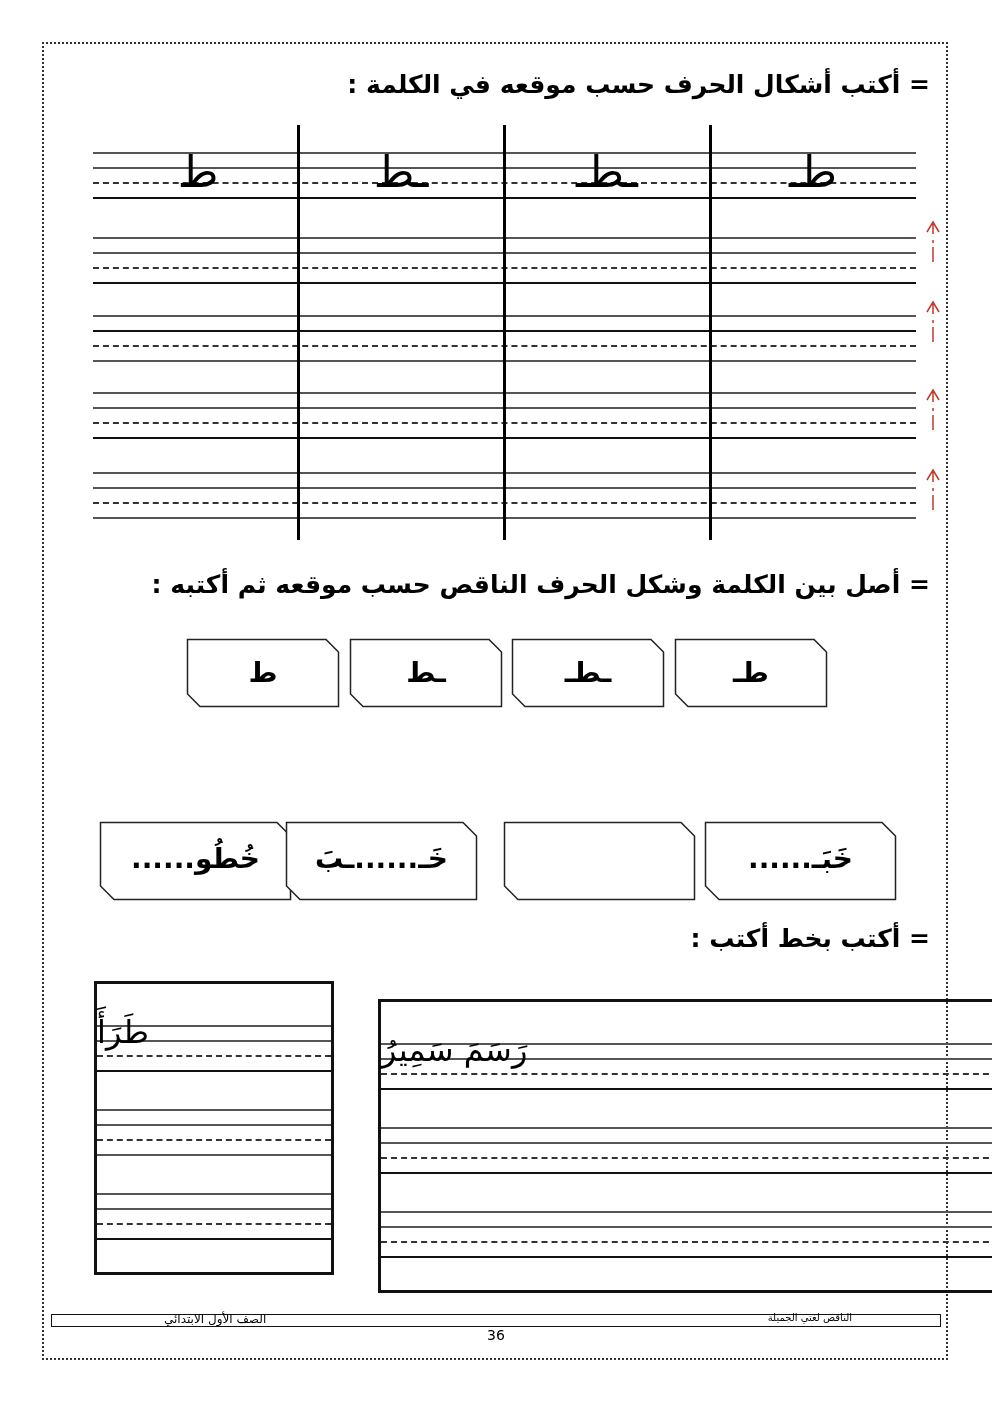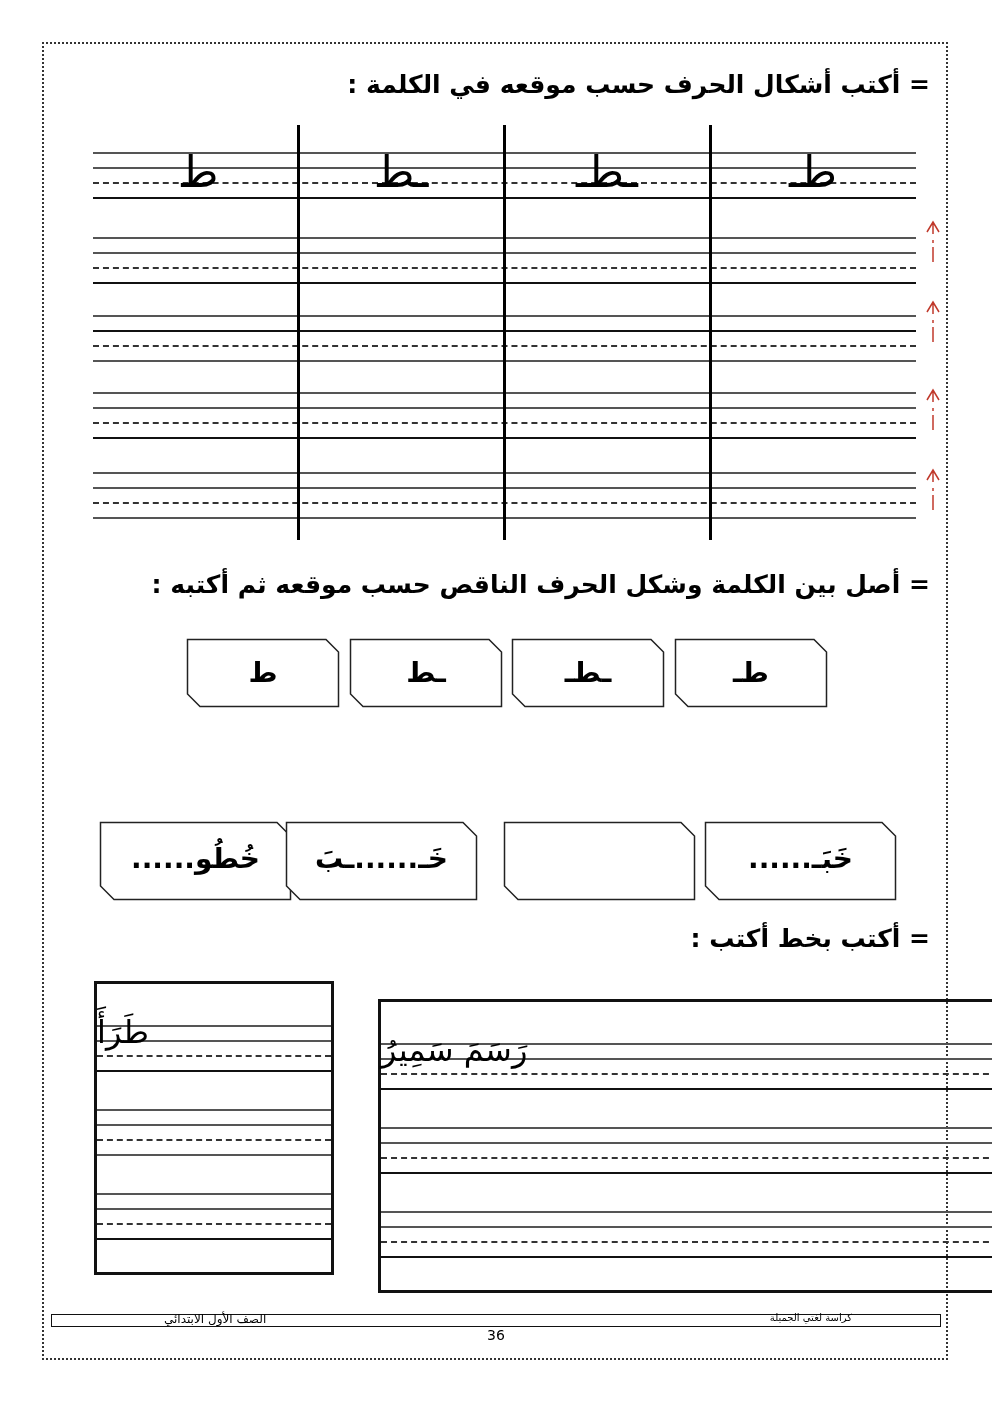--- a/index.html
+++ b/index.html
@@ -192,16 +192,16 @@
   <div class="hline dash" style="top:155px"></div>
   <div class="hline dark" style="top:170px"></div>
   <div class="hline" style="top:209px"></div>
   <div class="hline" style="top:224px"></div>
   <div class="hline dash" style="top:239px"></div>
   <div class="hline dark" style="top:254px"></div>
   <div class="write-model">رَسَمَ  سَمِيرُ</div>
 </div>
 
 <div class="footer-bar">
-  <span class="footer-right">كراسة لغتي الجميلة</span>
+  <span class="footer-right">الناقص لغتي الجميلة</span>
   <span class="footer-left">الصف الأول الابتدائي</span>
 </div>
 <div class="page-number">36</div>
 
 </body></html>

